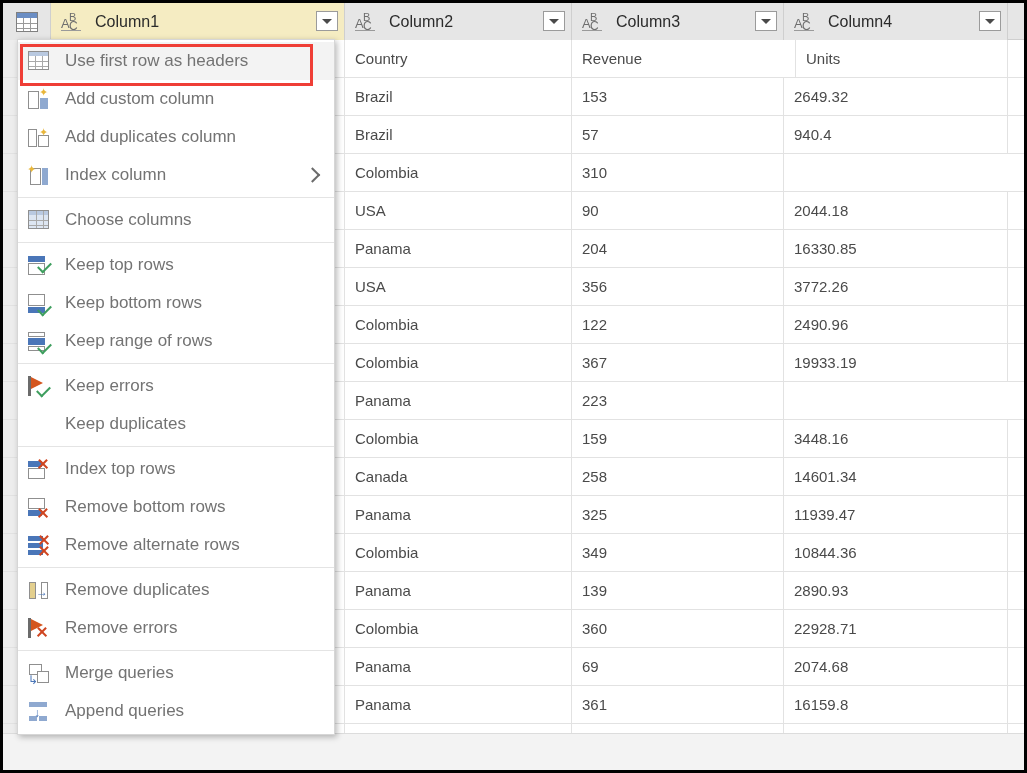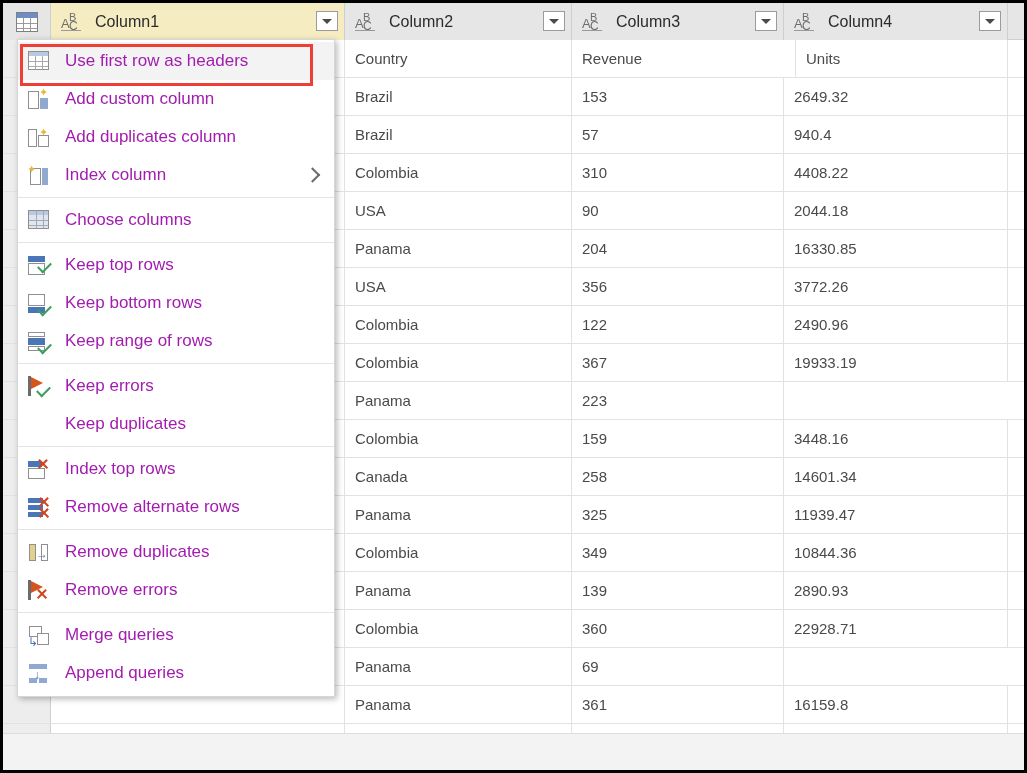--- a/index.html
+++ b/index.html
@@ -125,21 +125,21 @@
     padding:2px 0 4px 0;
     z-index:50;
   }
   .mi{
     height:38px;display:flex;align-items:center;
     padding-left:8px;box-sizing:border-box;
     position:relative;cursor:default;
   }
   .mi.hl{background:#f3f3f3;}
   .mi .mlabel{
-    font-size:17px;color:#a21caf;margin-left:13px;white-space:nowrap;
+    font-size:17px;color:#737373;margin-left:13px;white-space:nowrap;
   }
   .mi .micon{
     width:26px;height:24px;flex:0 0 26px;position:relative;
   }
   .sep{height:1px;background:#e4e4e4;margin:3px 0;}
   .submenu-arrow{
     position:absolute;right:16px;top:50%;
     width:9px;height:9px;
     border-right:2px solid #6b6b6b;
     border-top:2px solid #6b6b6b;
@@ -270,21 +270,20 @@
           <div class="cell" style="width:227px;flex:0 0 227px">Brazil</div>
           <div class="cell" style="width:212px;flex:0 0 212px">57</div>
           <div class="cell" style="width:224px;flex:0 0 224px">940.4</div>
           <div class="tail"></div>
         </div>
         <div class="data-row" style="top: 151px;">
           <div class="rowhdr-cell"></div>
           <div class="cell" style="width:294px;flex:0 0 294px"></div>
           <div class="cell" style="width:227px;flex:0 0 227px">Colombia</div>
           <div class="cell" style="width:212px;flex:0 0 212px">310</div>
-          <div class="cell" style="width:224px;flex:0 0 224px">4408.22</div>
           <div class="tail"></div>
         </div>
         <div class="data-row" style="top: 189px;">
           <div class="rowhdr-cell"></div>
           <div class="cell" style="width:294px;flex:0 0 294px"></div>
           <div class="cell" style="width:227px;flex:0 0 227px">USA</div>
           <div class="cell" style="width:212px;flex:0 0 212px">90</div>
           <div class="cell" style="width:224px;flex:0 0 224px">2044.18</div>
           <div class="tail"></div>
         </div>
@@ -373,20 +372,21 @@
           <div class="cell" style="width:227px;flex:0 0 227px">Colombia</div>
           <div class="cell" style="width:212px;flex:0 0 212px">360</div>
           <div class="cell" style="width:224px;flex:0 0 224px">22928.71</div>
           <div class="tail"></div>
         </div>
         <div class="data-row" style="top: 645px;">
           <div class="rowhdr-cell"></div>
           <div class="cell" style="width:294px;flex:0 0 294px"></div>
           <div class="cell" style="width:227px;flex:0 0 227px">Panama</div>
           <div class="cell" style="width:212px;flex:0 0 212px">69</div>
+          <div class="cell" style="width:224px;flex:0 0 224px">2074.68</div>
           <div class="tail"></div>
         </div>
         <div class="data-row" style="top: 683px;">
           <div class="rowhdr-cell"></div>
           <div class="cell" style="width:294px;flex:0 0 294px"></div>
           <div class="cell" style="width:227px;flex:0 0 227px">Panama</div>
           <div class="cell" style="width:212px;flex:0 0 212px">361</div>
           <div class="cell" style="width:224px;flex:0 0 224px">16159.8</div>
           <div class="tail"></div>
         </div>
@@ -499,20 +499,28 @@
         <div class="mi">
           <span class="micon">
             <span class="sq blue" style="left:2px;top:4px;width:14px;height:6px"></span>
             <span class="sq gray-b" style="left:2px;top:11px;width:17px;height:11px"></span>
             <span class="red-x" style="left:11px;top:1px"></span>
           </span>
           <span class="mlabel">Index top rows</span>
         </div>
         <div class="mi">
           <span class="micon">
+            <span class="sq gray-b" style="left:2px;top:3px;width:17px;height:11px"></span>
+            <span class="sq blue" style="left:2px;top:15px;width:14px;height:6px"></span>
+            <span class="red-x" style="left:11px;top:12px"></span>
+          </span>
+          <span class="mlabel">Remove bottom rows</span>
+        </div>
+        <div class="mi">
+          <span class="micon">
             <span class="sq blue" style="left:2px;top:3px;width:15px;height:5px"></span>
             <span class="sq blue" style="left:2px;top:10px;width:15px;height:5px"></span>
             <span class="sq blue" style="left:2px;top:17px;width:15px;height:5px"></span>
             <span class="red-x" style="left:12px;top:1px"></span>
             <span class="red-x" style="left:12px;top:12px"></span>
           </span>
           <span class="mlabel">Remove alternate rows</span>
         </div>
         <div class="sep"></div>
         <div class="mi">

